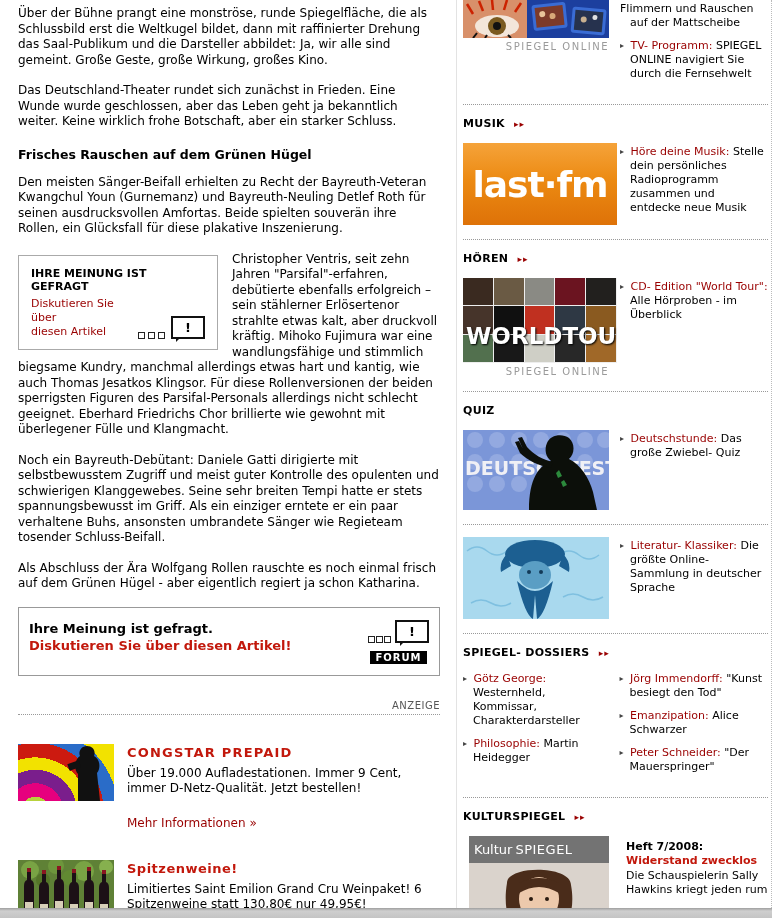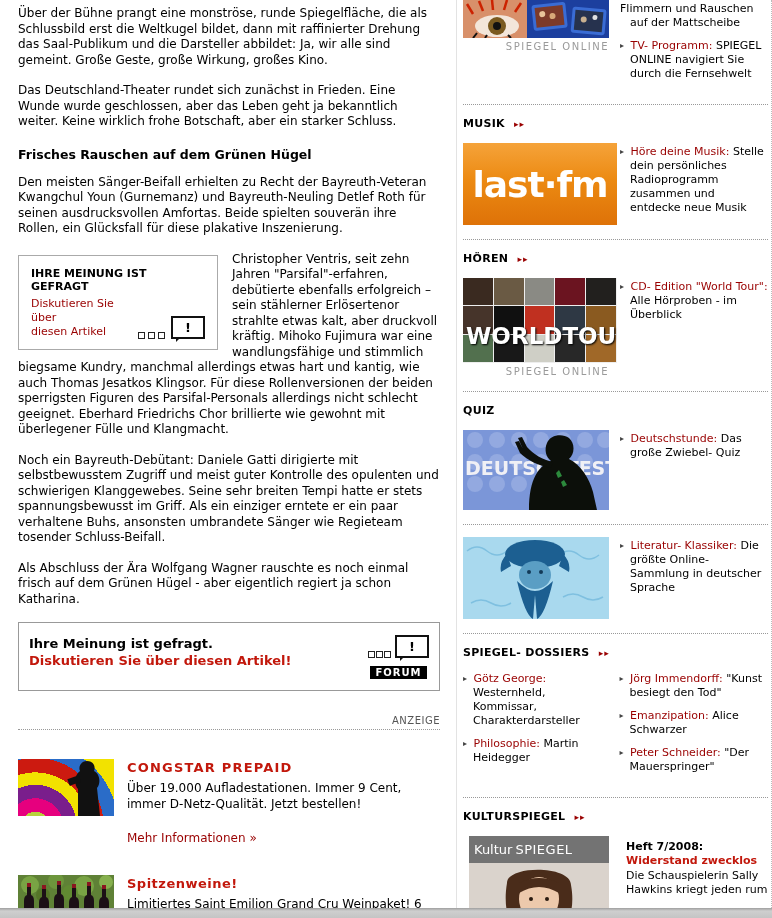--- a/index.html
+++ b/index.html
@@ -104,21 +104,21 @@
             <span class="bubble">
                 <span>!</span>
               </span>
           </span>
         </div>
       </div>
       <p>Christopher Ventris, seit zehn Jahren "Parsifal"-erfahren, debütierte ebenfalls erfolgreich – sein stählerner Erlösertenor strahlte etwas kalt, aber druckvoll kräftig. Mihoko Fujimura war eine wandlungsfähige und stimmlich biegsame Kundry, manchmal allerdings etwas hart und kantig, wie auch Thomas Jesatkos Klingsor. Für diese Rollenversionen der beiden sperrigsten Figuren des Parsifal-Personals allerdings nicht schlecht geeignet. Eberhard Friedrichs Chor brillierte wie gewohnt mit überlegener Fülle und Klangmacht.</p>
     </div>
 
     <p>Noch ein Bayreuth-Debütant: Daniele Gatti dirigierte mit selbstbewusstem Zugriff und meist guter Kontrolle des opulenten und schwierigen Klanggewebes. Seine sehr breiten Tempi hatte er stets spannungsbewusst im Griff. Als ein einziger erntete er ein paar verhaltene Buhs, ansonsten umbrandete Sänger wie Regieteam tosender Schluss-Beifall.</p>
-    <p>Als Abschluss der Ära Wolfgang Wagner rauschte es noch einmal frisch auf dem Grünen Hügel - aber eigentlich regiert ja schon Katharina.</p>
+    <p>Als Abschluss der Ära Wolfgang Rollen rauschte es noch einmal frisch auf dem Grünen Hügel - aber eigentlich regiert ja schon Katharina.</p>
 
     <div class="forum-box">
       <div class="fb-text">
         <div class="fb-line1">Ihre Meinung ist gefragt.</div>
         <a class="fb-line2">Diskutieren Sie über diesen Artikel!</a>
       </div>
       <div class="fb-icon">
         <div class="row">
           <span class="sq"></span>
           <span class="sq"></span>

